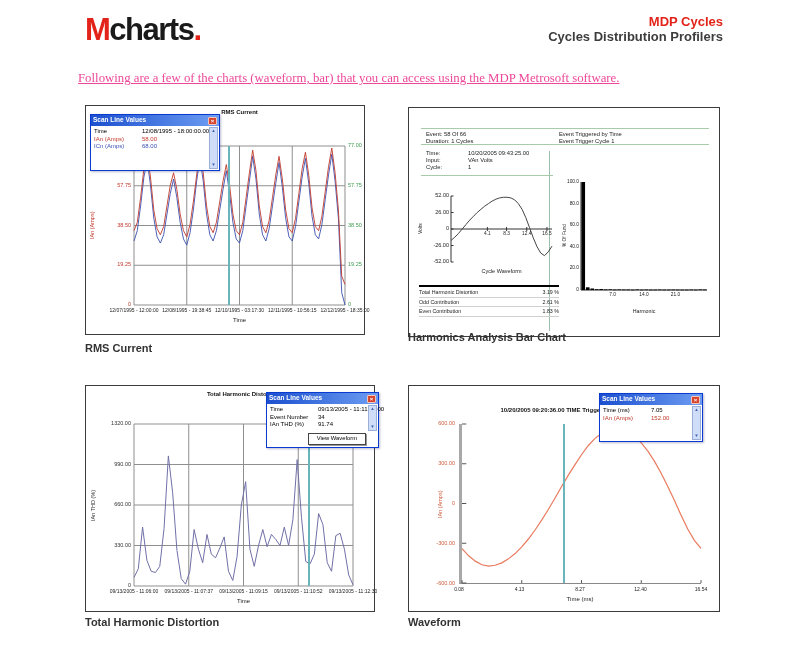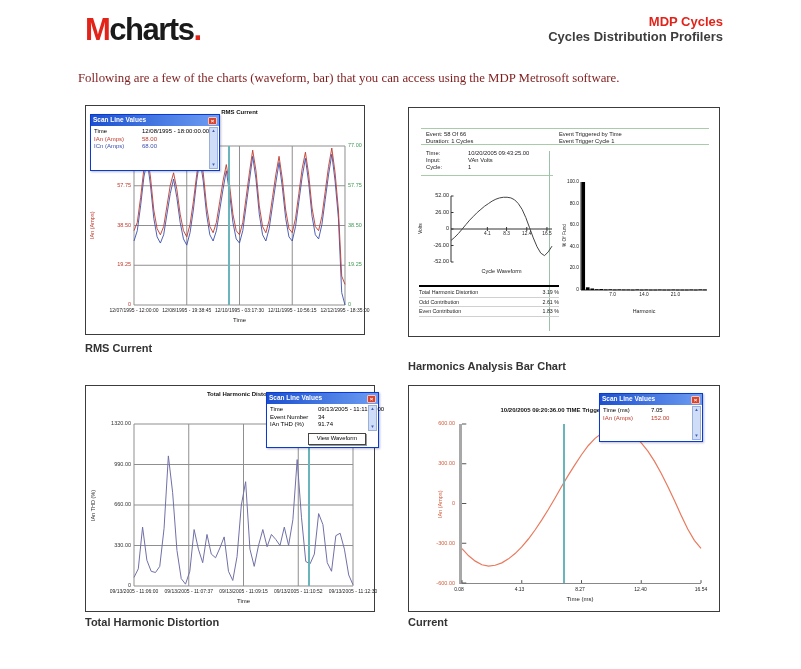--- a/index.html
+++ b/index.html
@@ -7,30 +7,30 @@
   body{width:801px;height:669px;position:relative;font-family:"Liberation Sans",sans-serif;color:#222;}
   .page{position:absolute;inset:0;background:#fff;overflow:hidden;}
 
   
   .logo{position:absolute;left:85px;top:12px;font-size:31px;font-weight:bold;letter-spacing:-1.5px;color:#1a1a1a;}
   .logo .m{color:#e2231a;}
   .logo .dot{color:#e2231a;font-size:31px;}
   .hdr-right{position:absolute;right:78px;top:15px;text-align:right;line-height:1.15;}
   .hdr-right .l1{color:#e2231a;font-weight:bold;font-size:13px;}
   .hdr-right .l2{color:#3d3d3d;font-weight:bold;font-size:13px;}
-  .intro{position:absolute;left:78px;top:71px;width:660px;font-family:"Liberation Serif",serif;font-size:12.8px;color:#7f1d1d;}
+  .intro{position:absolute;left:78px;top:71px;width:660px;font-family:"Liberation Serif",serif;font-size:12.8px;color:#ec4899;text-decoration:underline;}
 
   
   .panel{position:absolute;border:1px solid #3c3c3c;background:#fff;}
   #p-rms{left:85px;top:105px;width:280px;height:230px;}
   #p-harm{left:408px;top:107px;width:312px;height:230px;}
   #p-thd{left:85px;top:385px;width:290px;height:227px;}
   #p-wave{left:408px;top:385px;width:312px;height:227px;}
   .caption{position:absolute;font-size:11px;font-weight:bold;color:#333;}
-  #cap-rms{left:85px;top:342px;} #cap-harm{left:408px;top:360px;}
+  #cap-rms{left:85px;top:342px;} #cap-harm{left:408px;top:331px;}
   #cap-thd{left:85px;top:616px;} #cap-wave{left:408px;top:616px;}
 
   .ctitle{position:absolute;font-size:6px;font-weight:bold;color:#111;text-align:center;white-space:nowrap;}
   .plot{position:absolute;}
   .plot svg{position:absolute;inset:0;width:100%;height:100%;overflow:visible;}
   .scan{position:absolute;top:0;bottom:0;width:2px;background:#6ab4bc;z-index:3;}
   .yticks{position:absolute;}
   .yticks span{position:absolute;left:0;right:0;transform:translateY(-50%);font-size:5.5px;line-height:1;white-space:nowrap;}
   .yticks.r span{text-align:right;}
   .yticks.l span{text-align:left;}
@@ -425,15 +425,15 @@
             <span class="pl" style="color: rgb(192, 57, 43);">IAn (Amps)</span>
             <span class="pv" style="color: rgb(192, 57, 43);">152.00</span>
           </div>
           <div class="p-scroll">
             <span>▲</span>
             <span>▼</span>
           </div>
         </div>
       </div>
   </div>
-  <div class="caption" id="cap-wave">Current</div>
+  <div class="caption" id="cap-wave">Waveform</div>
 
 </div>
 
 </body></html>

